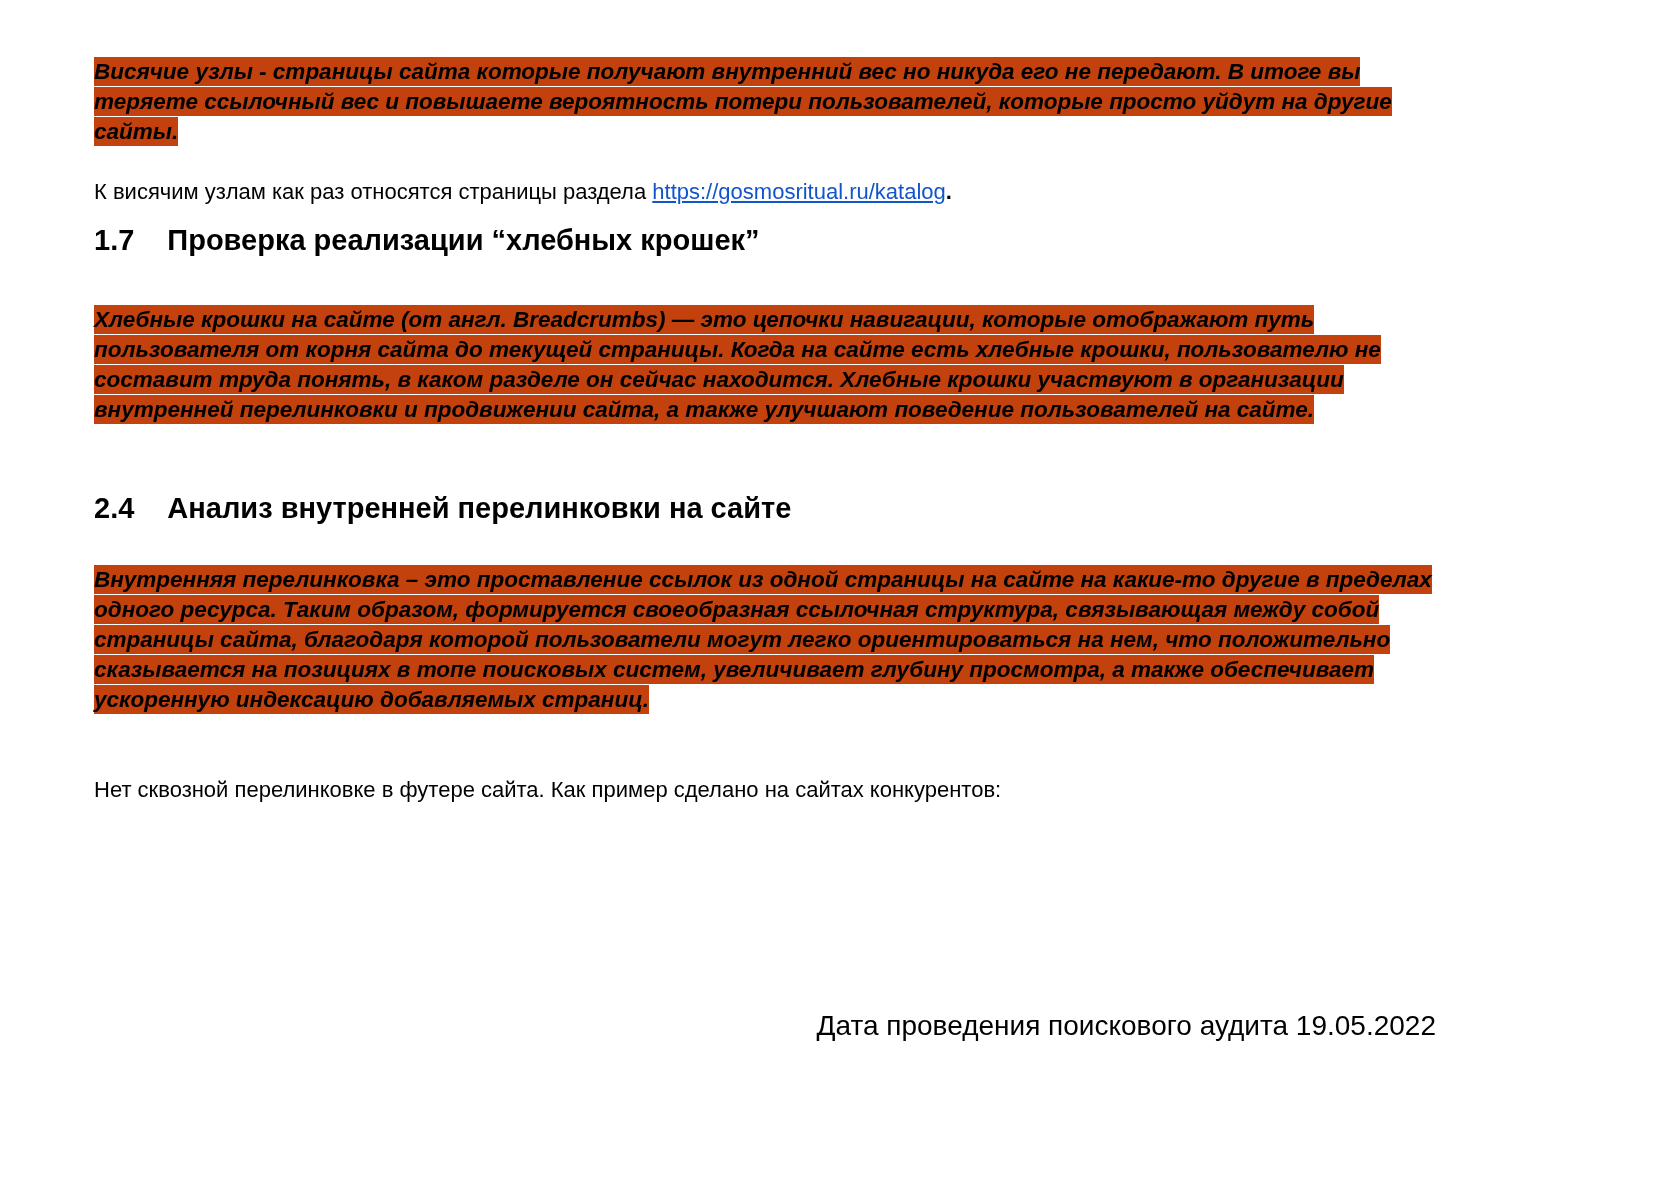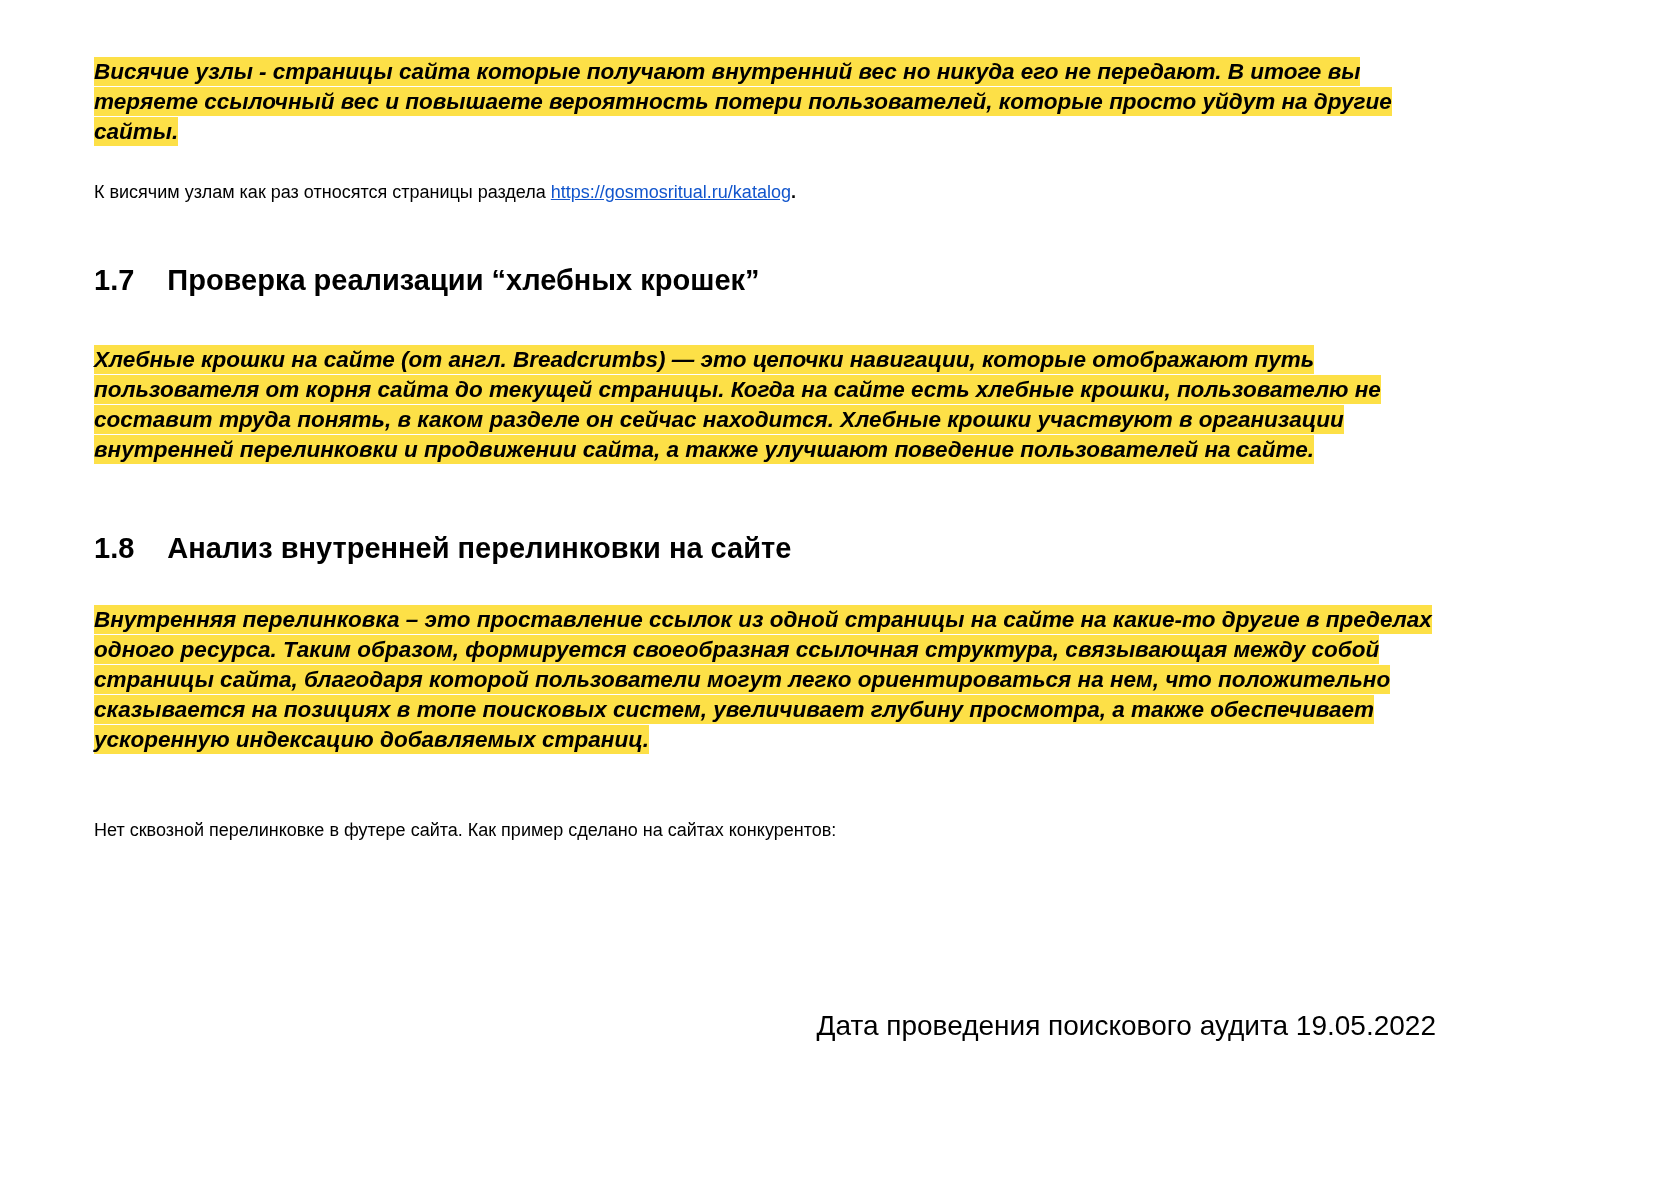--- a/index.html
+++ b/index.html
@@ -16,34 +16,34 @@
     position: absolute;
     left: 94px;
     top: 0;
     width: 1342px;
   }
   .para {
     font-size: 22.5px;
     line-height: 30px;
   }
   .body-para {
-    font-size: 18px;
+    font-size: 22px;
     line-height: 30px;
   }
   .hl {
-    background: #fde047;
+    background: #c2410c;
     font-weight: bold;
     font-style: italic;
     padding: 2px 0;
     -webkit-box-decoration-break: clone;
     box-decoration-break: clone;
   }
   .p-first   { margin-top: 57px; }
   .p-katalog { margin-top: 30px; }
-  .h-17      { margin-top: 56px; }
+  .h-17      { margin-top: 16px; }
   .p-bread   { margin-top: 48px; }
   .p-bstat   { margin-top: 62px; }
   .h-18      { margin-top: 66px; }
   .p-inter   { margin-top: 40px; }
   .p-istat   { margin-top: 60px; }
   .heading {
     font-size: 29px;
     font-weight: bold;
     line-height: 34px;
   }
@@ -70,21 +70,21 @@
 
   <p class="para p-first"><span class="hl">Висячие узлы - страницы сайта которые получают внутренний вес но никуда его не передают. В итоге вы теряете ссылочный вес и повышаете вероятность потери пользователей, которые просто уйдут на другие сайты.</span></p>
 
   <p class="body-para p-katalog"><span>К висячим узлам как раз относятся страницы раздела </span><a class="link" href="#">https://gosmosritual.ru/katalog</a><span class="suffix-bold">.</span></p>
 
   <h2 class="heading h-17"><span class="h-num">1.7</span><span>Проверка реализации “хлебных крошек”</span></h2>
 
   <p class="para p-bread"><span class="hl">Хлебные крошки на сайте (от англ. Breadcrumbs) — это цепочки навигации, которые отображают путь пользователя от корня сайта до текущей страницы. Когда на сайте есть хлебные крошки, пользователю не составит труда понять, в каком разделе он сейчас находится. Хлебные крошки участвуют в организации внутренней перелинковки и продвижении сайта, а также улучшают поведение пользователей на сайте.</span></p>
 
 
-  <h2 class="heading h-18"><span class="h-num">1.8</span><span>Анализ внутренней перелинковки на сайте</span></h2>
+  <h2 class="heading h-18"><span class="h-num">2.4</span><span>Анализ внутренней перелинковки на сайте</span></h2>
 
   <p class="para p-inter"><span class="hl">Внутренняя перелинковка – это проставление ссылок из одной страницы на сайте на какие-то другие в пределах одного ресурса. Таким образом, формируется своеобразная ссылочная структура, связывающая между собой страницы сайта, благодаря которой пользователи могут легко ориентироваться на нем, что положительно сказывается на позициях в топе поисковых систем, увеличивает глубину просмотра, а также обеспечивает ускоренную индексацию добавляемых страниц.</span></p>
 
   <p class="body-para p-istat"><span>Нет сквозной перелинковке в футере сайта. Как пример сделано на сайтах конкурентов:</span></p>
 
 </div>
 
 <div class="footer">Дата проведения поискового аудита 19.05.2022</div>
 
 </body></html>

